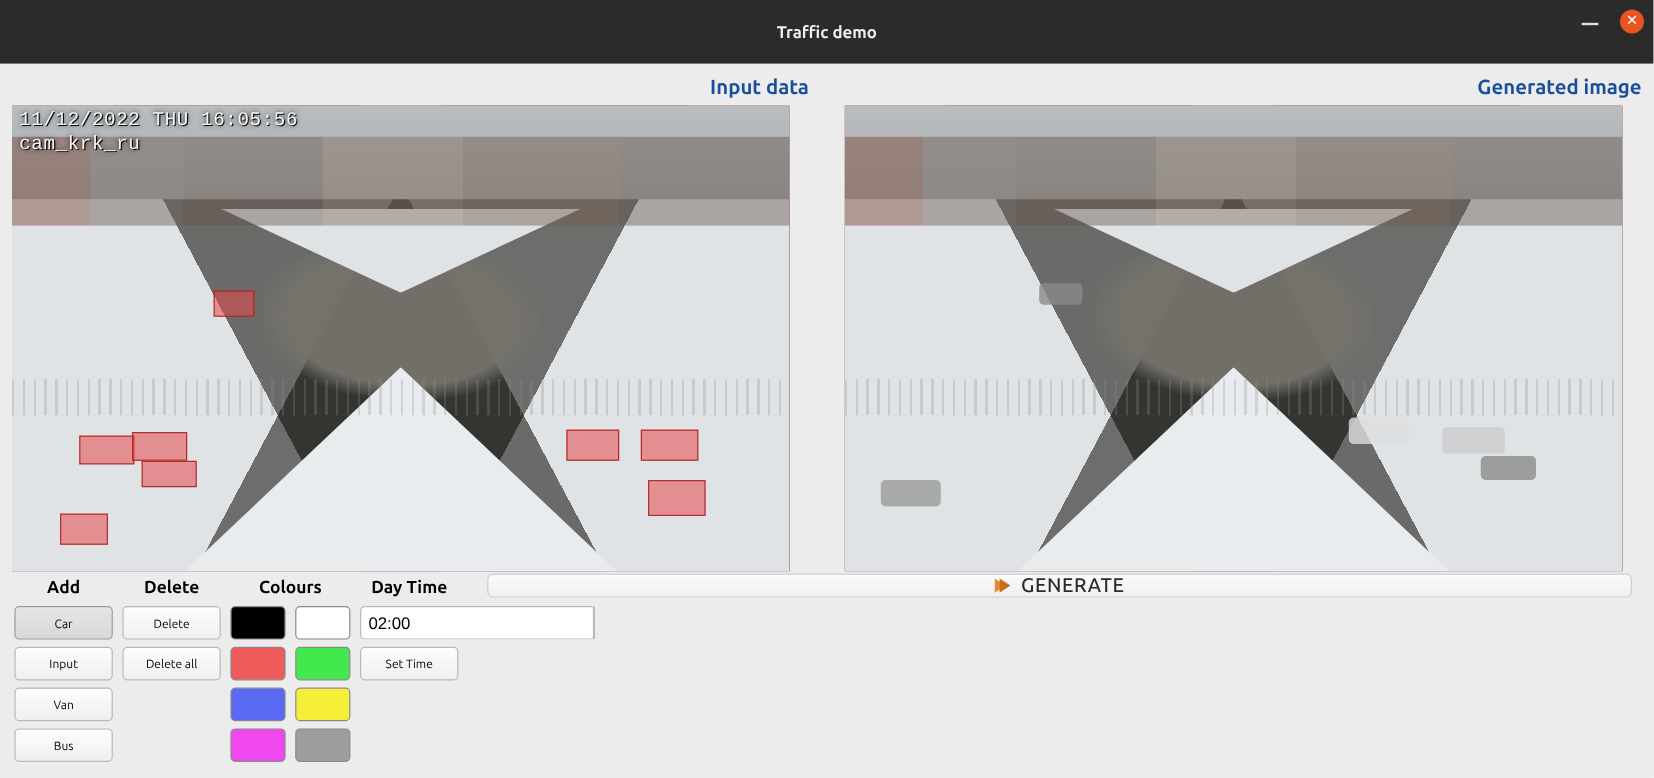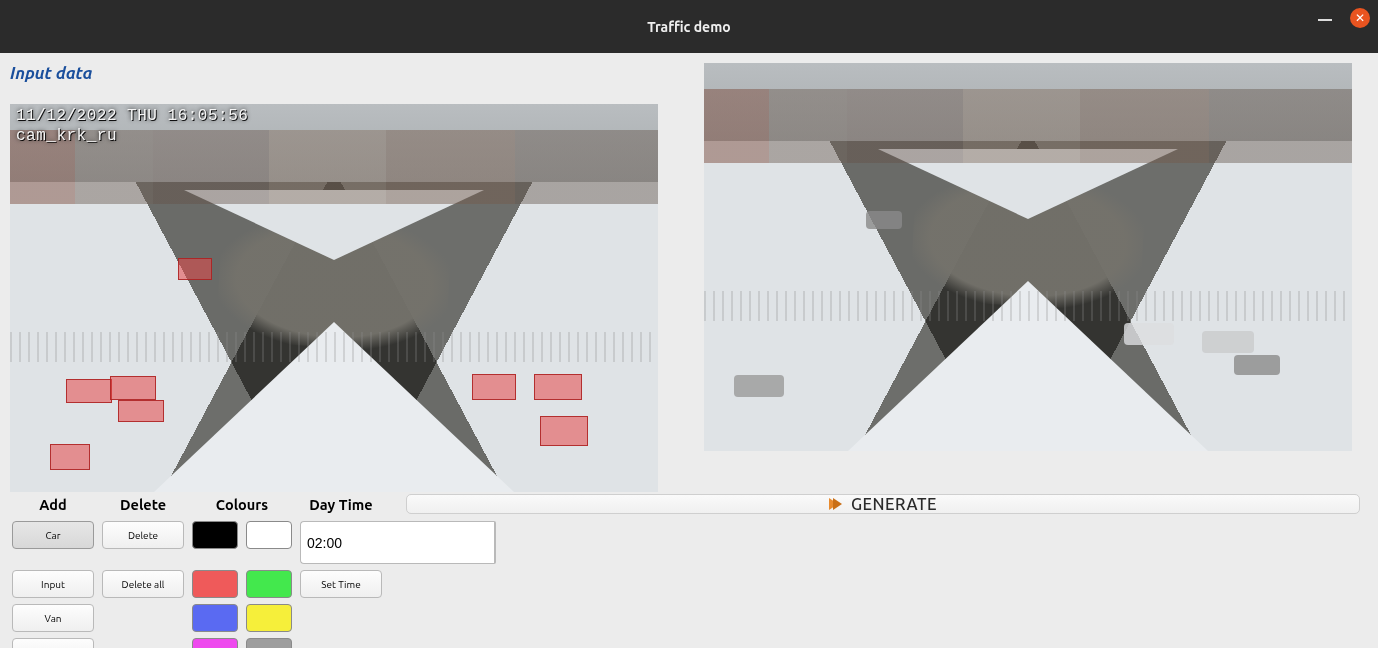--- a/index.html
+++ b/index.html
@@ -18,21 +18,21 @@
   .win-close {
     width: 20px; height: 20px; border-radius: 50%; background: #e95420;
     display: flex; align-items: center; justify-content: center; color: #fff;
     font-size: 12px; font-weight: bold; line-height: 1;
   }
 
   .content { padding: 10px 10px 0 10px; }
 
   .row-images { display: flex; gap: 30px; }
   .panel-col { flex: 1 1 0; }
-  .panel-title { text-align: left; font-weight: 700; color: #1a4f9c; font-size: 17px; margin-bottom: 22px; font-style: italic; }
+  .panel-title { text-align: right; font-weight: 700; color: #1a4f9c; font-size: 17px; margin-bottom: 6px; }
 
   .cam-frame {
     width: 648px; height: 388px; position: relative; overflow: hidden;
     background: #7f1d1d;
   }
 
   .cam-scene { position: absolute; inset: 0; }
   .sky { position: absolute; top: 0; left: 0; right: 0; height: 78px;
     background: linear-gradient(#b9bdc0, #a8adaf); }
   .buildings { position: absolute; top: 26px; left: 0; right: 0; height: 74px;
@@ -116,21 +116,21 @@
     height: 28px; border: 1px solid #b9b9b9; border-radius: 4px;
     background: linear-gradient(#fdfdfd, #efefef); font-size: 10px;
     display: flex; align-items: center; justify-content: center; cursor: pointer;
   }
   .btn.selected { background: linear-gradient(#e6e6e6, #d8d8d8); border-color: #9a9a9a; }
 
   .swatch {
     height: 28px; border: 1px solid #8a8a8a; border-radius: 4px; cursor: pointer;
   }
 
-  .time-wrap { display: flex; height: 43px; }
+  .time-wrap { display: flex; height: 28px; }
   .time-input {
     flex: 1; border: 1px solid #b9b9b9; border-right: none;
     border-radius: 4px 0 0 4px; padding: 0 6px; font-size: 14px; background: #fff;
   }
   .spinner {
     width: 16px; display: flex; flex-direction: column;
     border: 1px solid #b9b9b9; border-radius: 0 4px 4px 0; overflow: hidden;
   }
   .spinner div {
     flex: 1; background: linear-gradient(#fdfdfd,#efefef);
@@ -195,20 +195,21 @@
           <div class="bbox" style="left: 100px; top: 272px; width: 46px; height: 24px;"></div>
           <div class="bbox" style="left: 108px; top: 296px; width: 46px; height: 22px;"></div>
           <div class="bbox" style="left: 40px; top: 340px; width: 40px; height: 26px;"></div>
           <div class="bbox" style="left: 462px; top: 270px; width: 44px; height: 26px;"></div>
           <div class="bbox" style="left: 524px; top: 270px; width: 48px; height: 26px;"></div>
           <div class="bbox" style="left: 530px; top: 312px; width: 48px; height: 30px;"></div>
         </div>
     </div>
 
     <div class="panel-col">
+      <div class="panel-title">Generated image</div>
       <div class="cam-frame" id="gen-frame">
         <div class="cam-scene">
           <div class="roads"></div>
           <div class="center-patch"></div>
           <div class="snow-tri-top"></div>
           <div class="snow-tri-bottom"></div>
           <div class="fence"></div>
           <div class="sky"></div>
           <div class="buildings"></div>
         </div>

